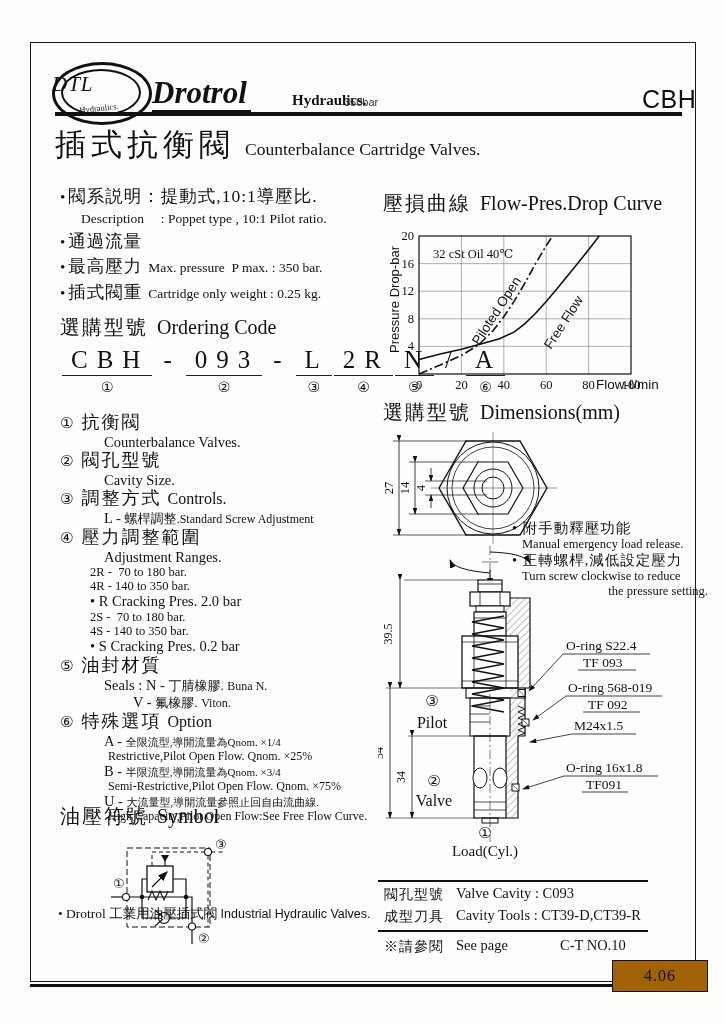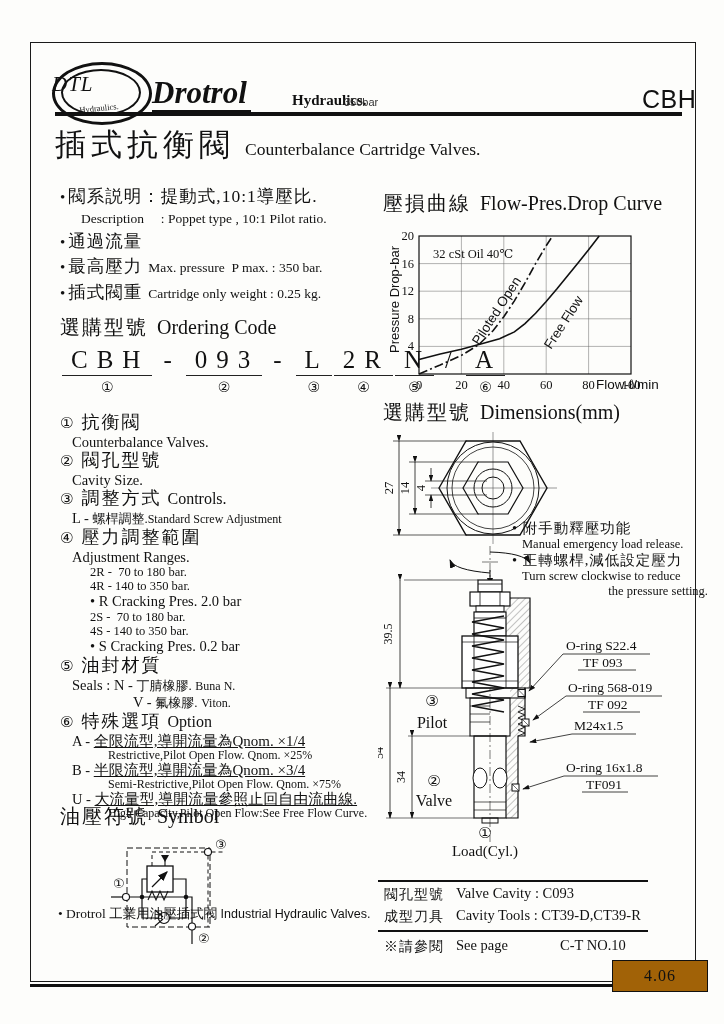--- a/index.html
+++ b/index.html
@@ -41,26 +41,26 @@
   .code-seg{display:inline-flex;flex-direction:column;align-items:center;margin-right:2px;}
   .code-txt{font-size:25px;letter-spacing:9px;padding:0 3px 1px 9px;line-height:28px;}
   .code-txt.ul{border-bottom:1.5px solid #222;}
   .code-num{font-size:14px;margin-top:3px;font-family:"DejaVu Sans",sans-serif;}
   
   .items{left:60px;top:412px;width:330px;}
   .it-row{display:flex;align-items:baseline;line-height:21px;}
   .it-num{font-size:15px;font-family:"DejaVu Sans",sans-serif;margin-right:8px;}
   .it-zh{font-size:18px;letter-spacing:2px;}
   .it-en{font-size:16px;margin-left:6px;}
-  .it-sub{margin-left:12px;font-size:14.5px;line-height:16px;}
+  .it-sub{margin-left:44px;font-size:14.5px;line-height:16px;}
   .it-small{margin-left:30px;font-size:12.5px;line-height:14px;}
   .it-note{margin-left:30px;font-size:14.5px;line-height:17px;}
   .mini-zh{font-size:13px;}
   .mini-en{font-size:12px;}
-  .opt-zh{font-size:15px;text-decoration:underline;}
+  .opt-zh{font-size:11px;}
   .opt-en{margin-left:48px;font-size:12px;line-height:13px;}
   
   .sym-head{left:60px;top:803px;}
   
   .foot-note{left:58px;top:905px;font-size:13.5px;text-align:center;}
   .foot-note .en{font-family:"Liberation Sans",sans-serif;font-size:12.5px;}
   
   .curve-head{left:383px;top:190px;}
   .dims-head{left:383px;top:399px;}
   .note-block{left:512px;top:520px;width:196px;}

